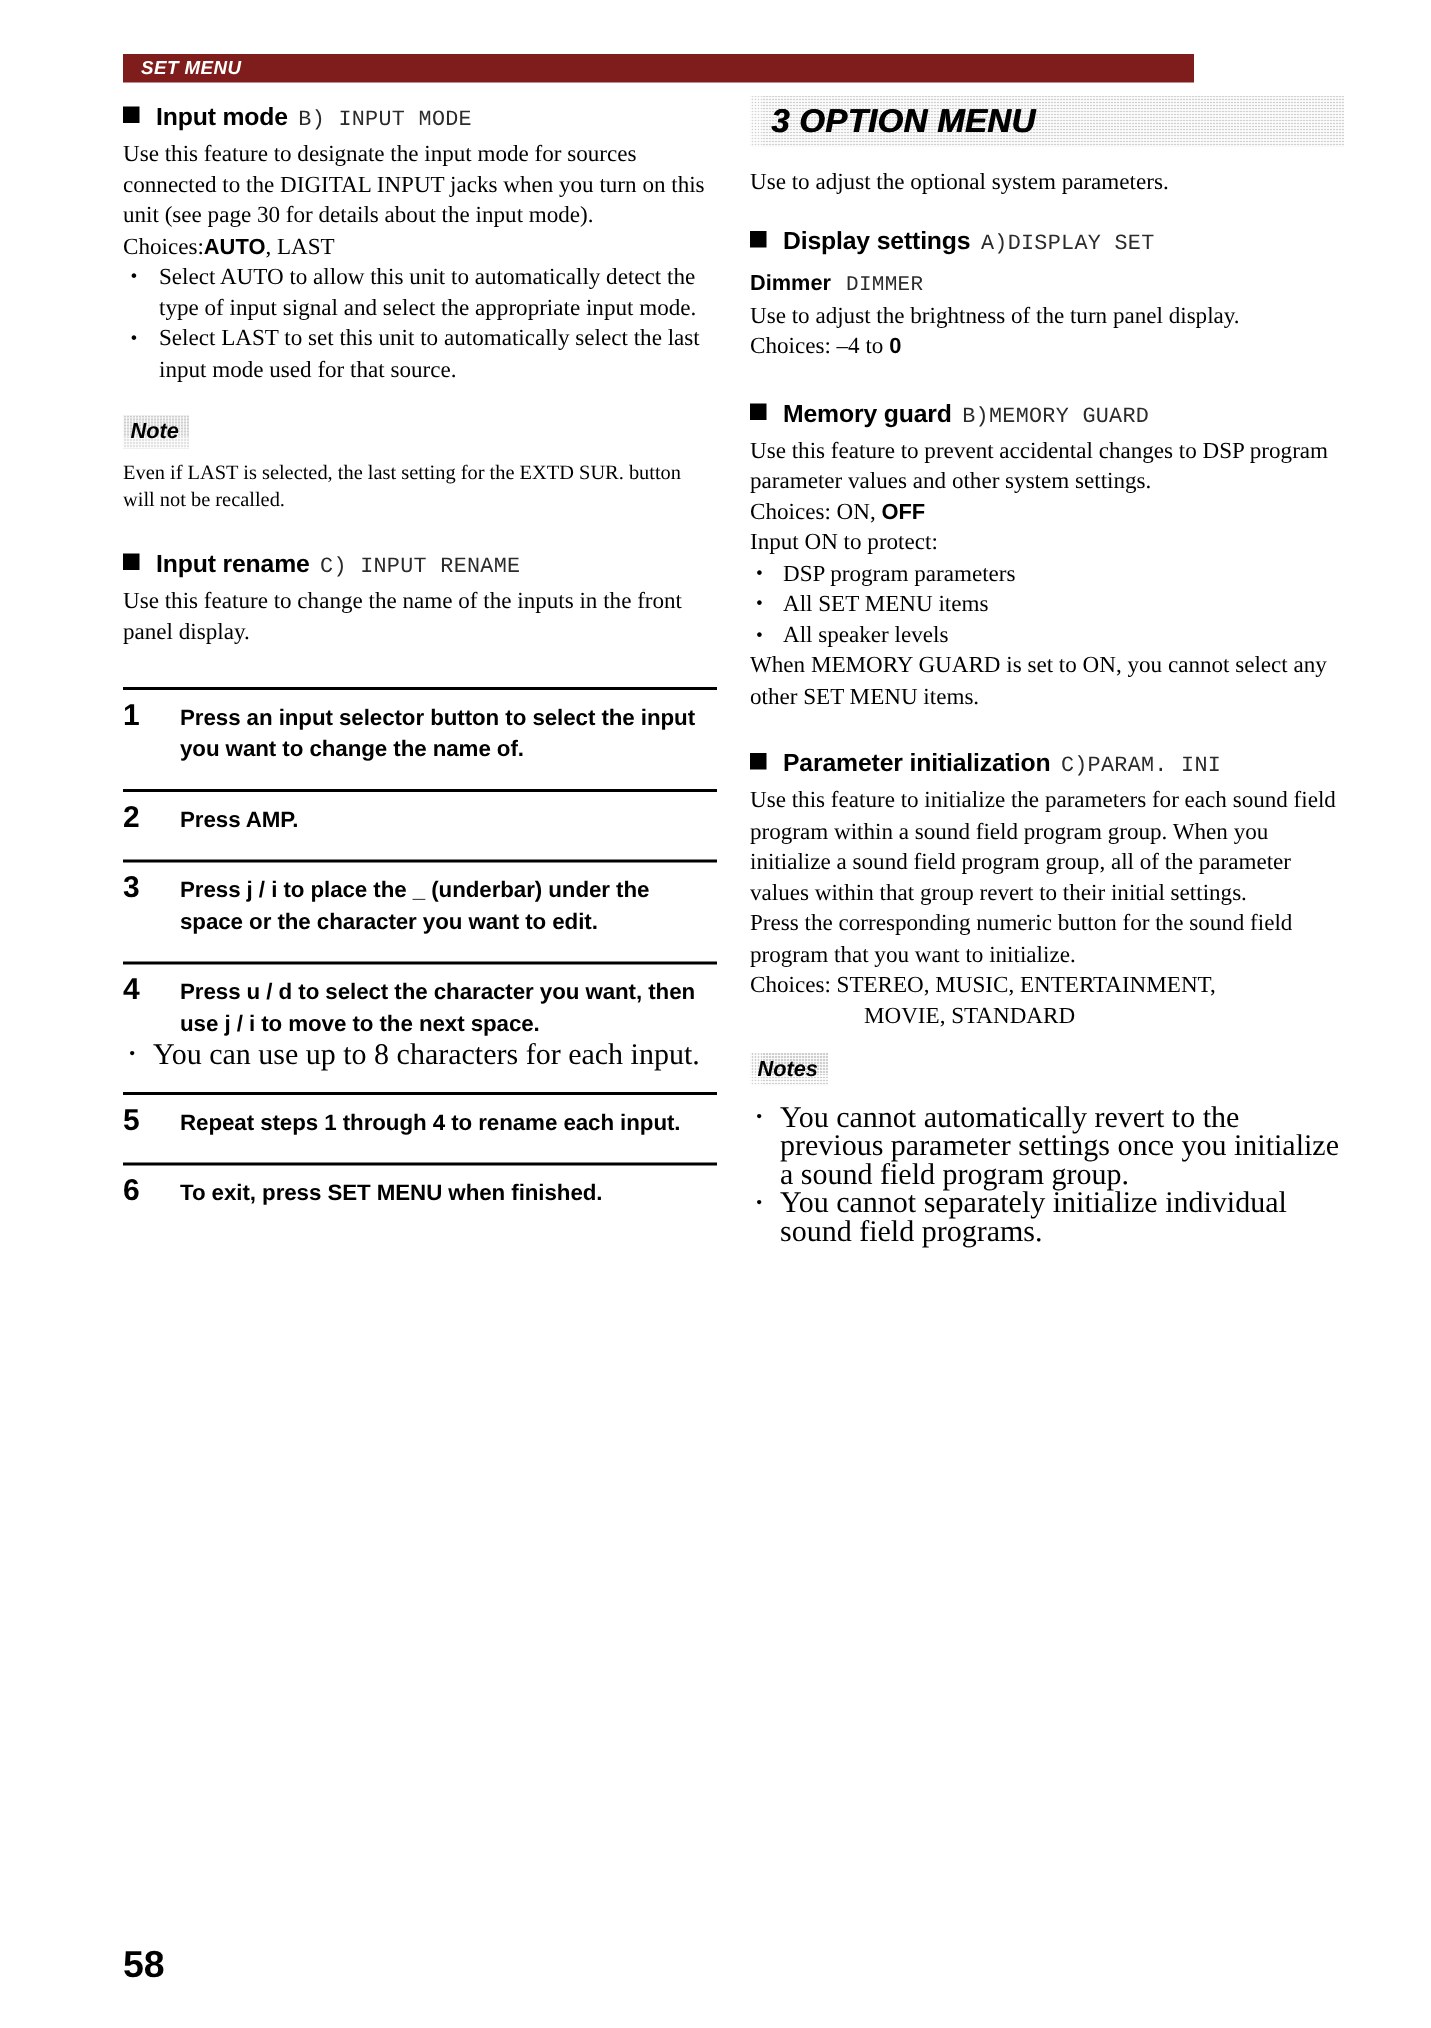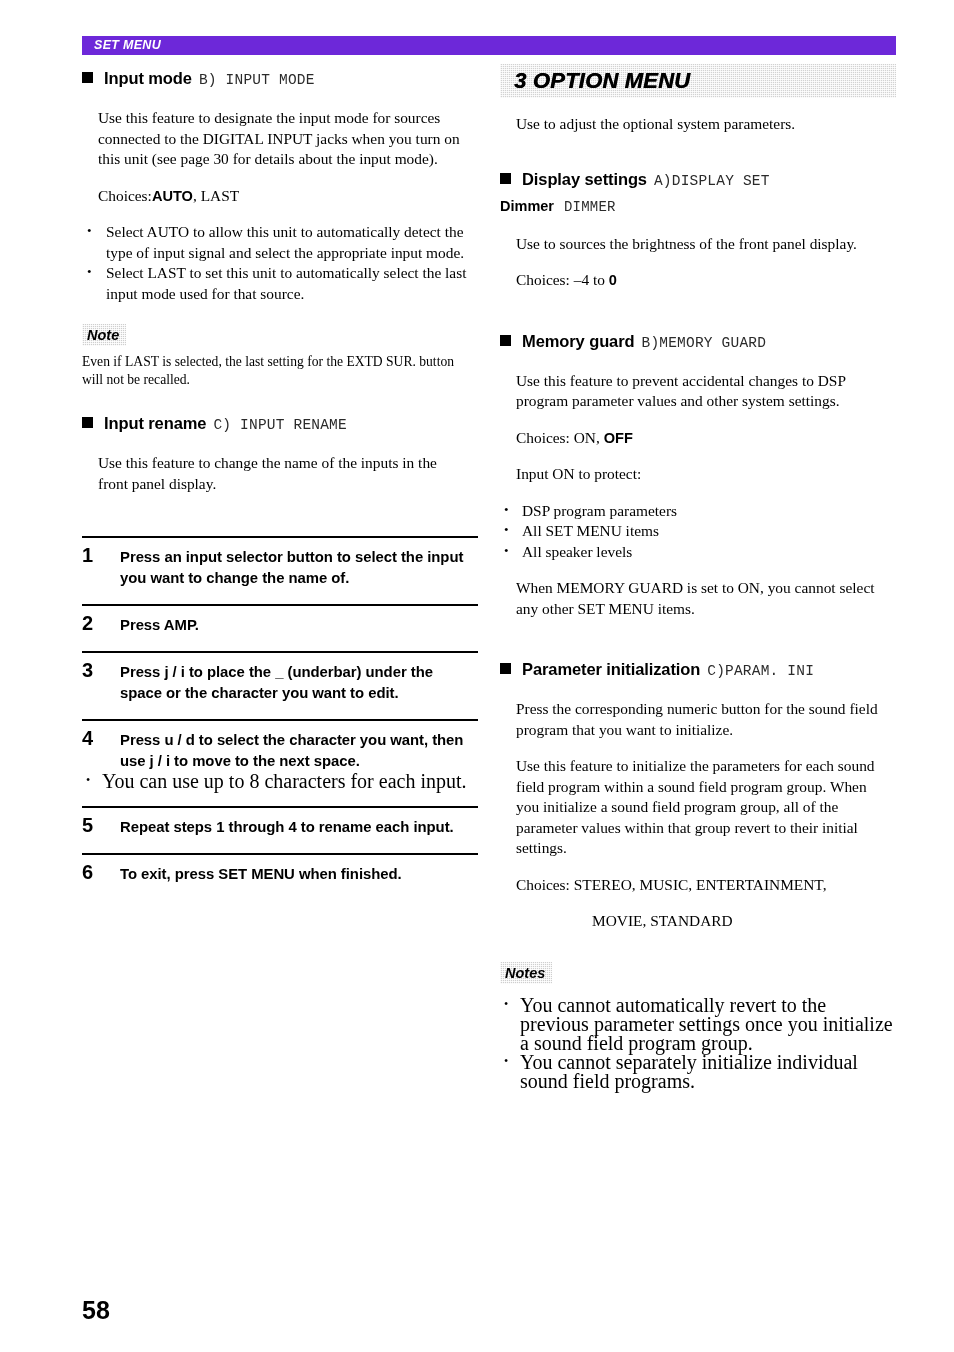--- a/index.html
+++ b/index.html
@@ -20,23 +20,23 @@
     left: 0; top: 0;
     width: 954px;
     height: 1352px;
   }
 
   
   .header-bar {
     position: absolute;
     left: 82px;
     top: 36px;
-    width: 814px;
+    width: 714px;
     height: 19px;
-    background: #6d28d9;
+    background: #7f1d1d;
   }
   .header-bar-label {
     position: absolute;
     left: 12px;
     top: 2px;
     font-family: "Liberation Sans", sans-serif;
     font-style: italic;
     font-weight: bold;
     font-size: 12.5px;
     letter-spacing: 0.3px;
@@ -96,21 +96,21 @@
     font-family: "Liberation Mono", monospace;
     font-size: 14px;
     font-weight: normal;
     color: #2b2b2b;
     margin-left: 10px;
     letter-spacing: 0.2px;
   }
 
   
   p.body {
-    margin: 16px;
+    margin: 0;
     font-family: "Liberation Serif", serif;
     font-size: 15.4px;
     line-height: 20.5px;
     text-align: left;
   }
   .b { font-weight: bold; font-family: "Liberation Sans", sans-serif; font-size: 14.6px; }
 
   
   ul.dots {
     margin: 0;
@@ -322,21 +322,21 @@
 
     <div class="gap-m"></div>
 
     <h2 class="sec-head">
       <span class="bullet-sq"></span><span class="sh-title">Display settings</span><span class="sh-code">A)DISPLAY SET</span>
     </h2>
 
     <h3 class="sub-head">
       <span class="sh-title">Dimmer</span><span class="sh-code">DIMMER</span>
     </h3>
-    <p class="body">Use to sources the brightness of the front panel display.</p>
+    <p class="body">Use to adjust the brightness of the turn panel display.</p>
     <p class="body"><span>Choices: –4 to </span><span class="b">0</span></p>
 
     <div class="gap-l"></div>
 
     <h2 class="sec-head">
       <span class="bullet-sq"></span><span class="sh-title">Memory guard</span><span class="sh-code">B)MEMORY GUARD</span>
     </h2>
     <p class="body">Use this feature to prevent accidental changes to DSP program parameter values and other system settings.</p>
     <p class="body"><span>Choices: ON, </span><span class="b">OFF</span></p>
     <p class="body">Input ON to protect:</p>
@@ -345,22 +345,22 @@
       <li>All SET MENU items</li>
       <li>All speaker levels</li>
     </ul>
     <p class="body">When MEMORY GUARD is set to ON, you cannot select any other SET MENU items.</p>
 
     <div class="gap-l"></div>
 
     <h2 class="sec-head">
       <span class="bullet-sq"></span><span class="sh-title">Parameter initialization</span><span class="sh-code">C)PARAM. INI</span>
     </h2>
+    <p class="body">Use this feature to initialize the parameters for each sound field program within a sound field program group. When you initialize a sound field program group, all of the parameter values within that group revert to their initial settings.</p>
     <p class="body">Press the corresponding numeric button for the sound field program that you want to initialize.</p>
-    <p class="body">Use this feature to initialize the parameters for each sound field program within a sound field program group. When you initialize a sound field program group, all of the parameter values within that group revert to their initial settings.</p>
     <p class="body">Choices: STEREO, MUSIC, ENTERTAINMENT,</p>
     <p class="body" style="padding-left:76px">MOVIE, STANDARD</p>
 
     <div class="gap-m"></div>
 
     <div>
       <span class="note-label">Notes</span>
       <ul class="dots sm" style="margin-top:12px">
         <li>You cannot automatically revert to the previous parameter settings once you initialize a sound field program group.</li>
         <li>You cannot separately initialize individual sound field programs.</li>

